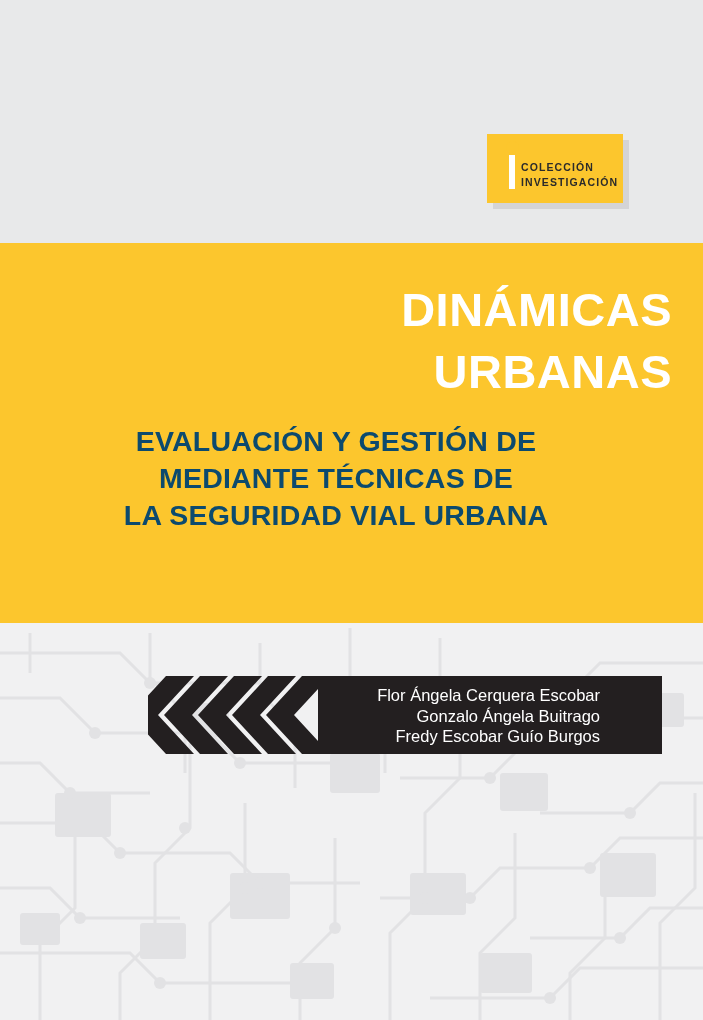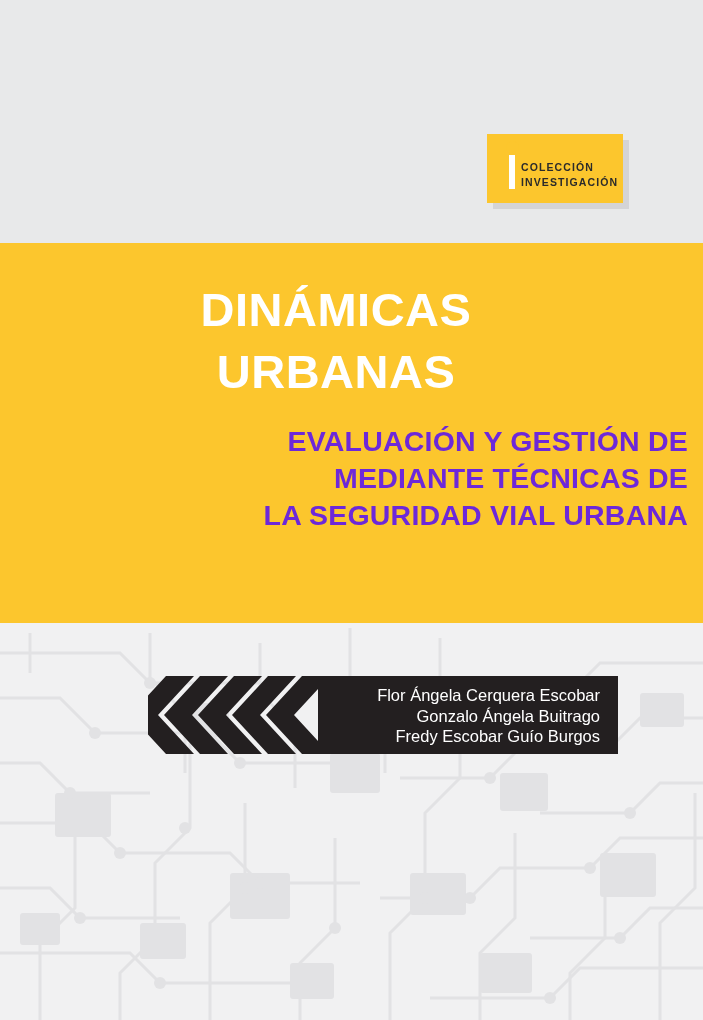--- a/index.html
+++ b/index.html
@@ -92,44 +92,43 @@
     top: 243px;
     width: 703px;
     height: 380px;
     background: #fcc62d;
   }
   .main-title {
     position: absolute;
     left: 0;
     top: 36px;
     width: 672px;
-    text-align: center;
+    text-align: right;
     color: #ffffff;
     font-size: 47px;
     font-weight: 800;
     letter-spacing: 0.5px;
     line-height: 62px;
     text-transform: uppercase;
   }
   .main-title .line2 {
     display: block;
   }
   .subtitle {
     position: absolute;
     left: 0;
     top: 180px;
     width: 672px;
-    text-align: right;
-    color: #6d28d9;
+    text-align: center;
+    color: #0c4a6e;
     font-size: 28.5px;
     font-weight: 700;
     line-height: 37px;
     letter-spacing: 0.2px;
     text-transform: uppercase;
-    padding-left: 16px;
   }
   .subtitle span {
     display: block;
   }
 
   
   .circuit {
     position: absolute;
     left: 0;
     top: 623px;
@@ -156,20 +155,21 @@
     width: 170px;
     height: 78px;
   }
   .authors-box {
     position: absolute;
     left: 170px;
     top: 0;
     width: 300px;
     height: 78px;
     background: #231f20;
+    padding-left: 44px;
   }
   .authors-text {
     position: absolute;
     left: 0;
     top: 9px;
     width: 282px;
     text-align: right;
     color: #ffffff;
     font-size: 16.5px;
     line-height: 20.5px;

